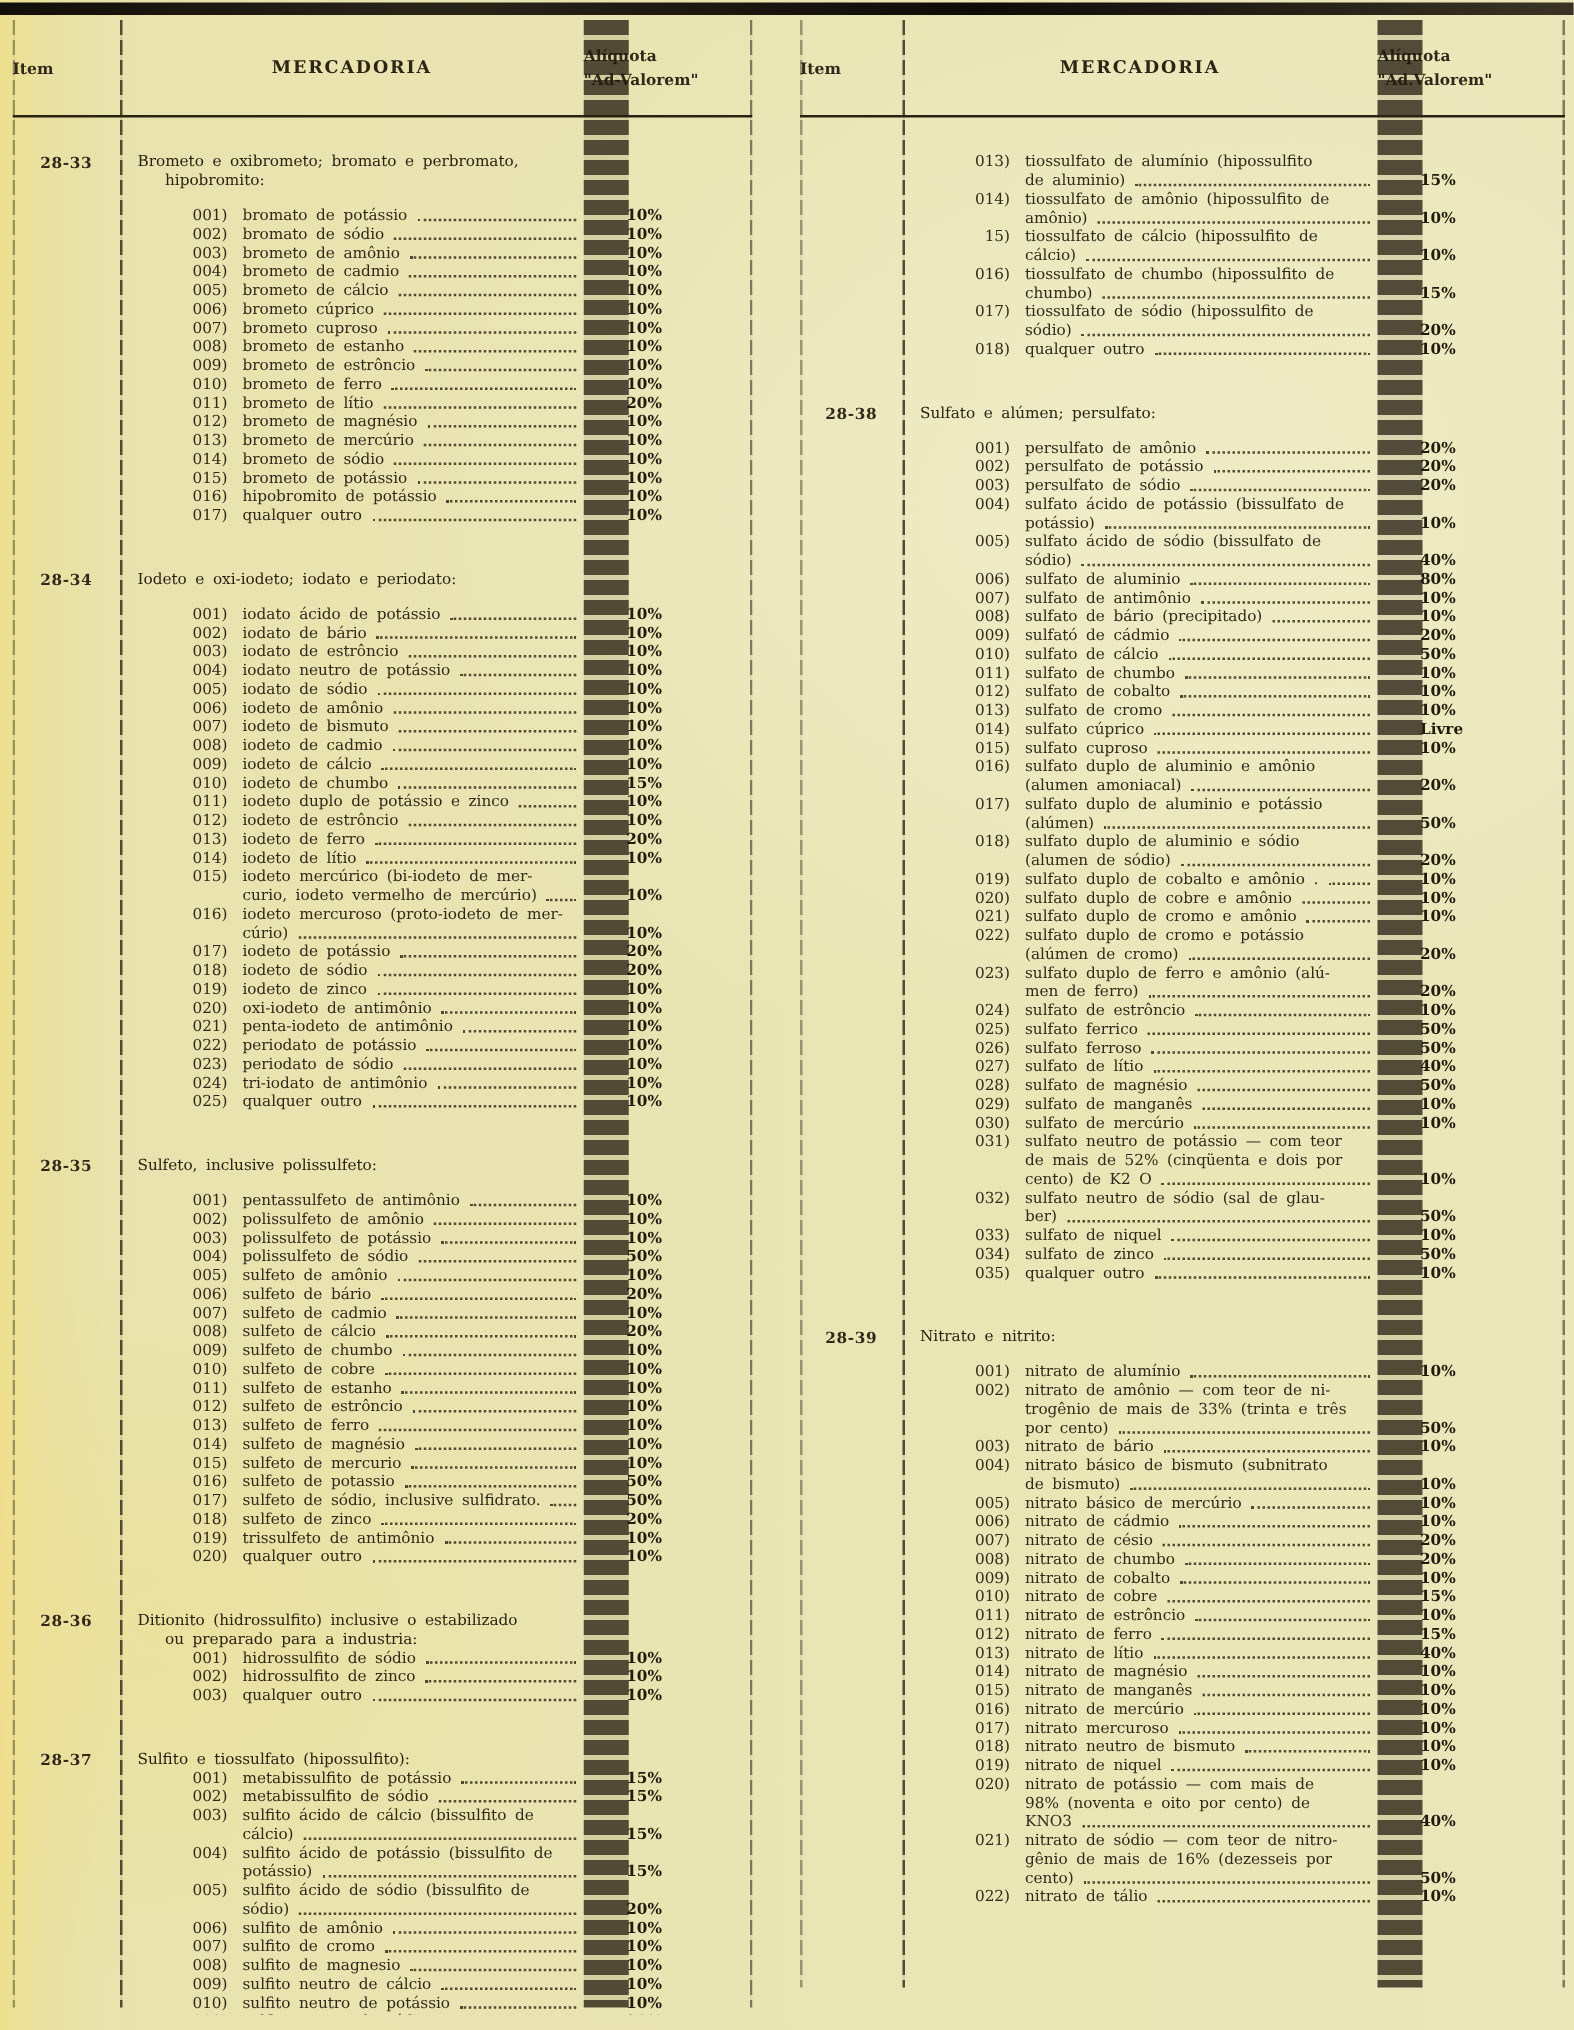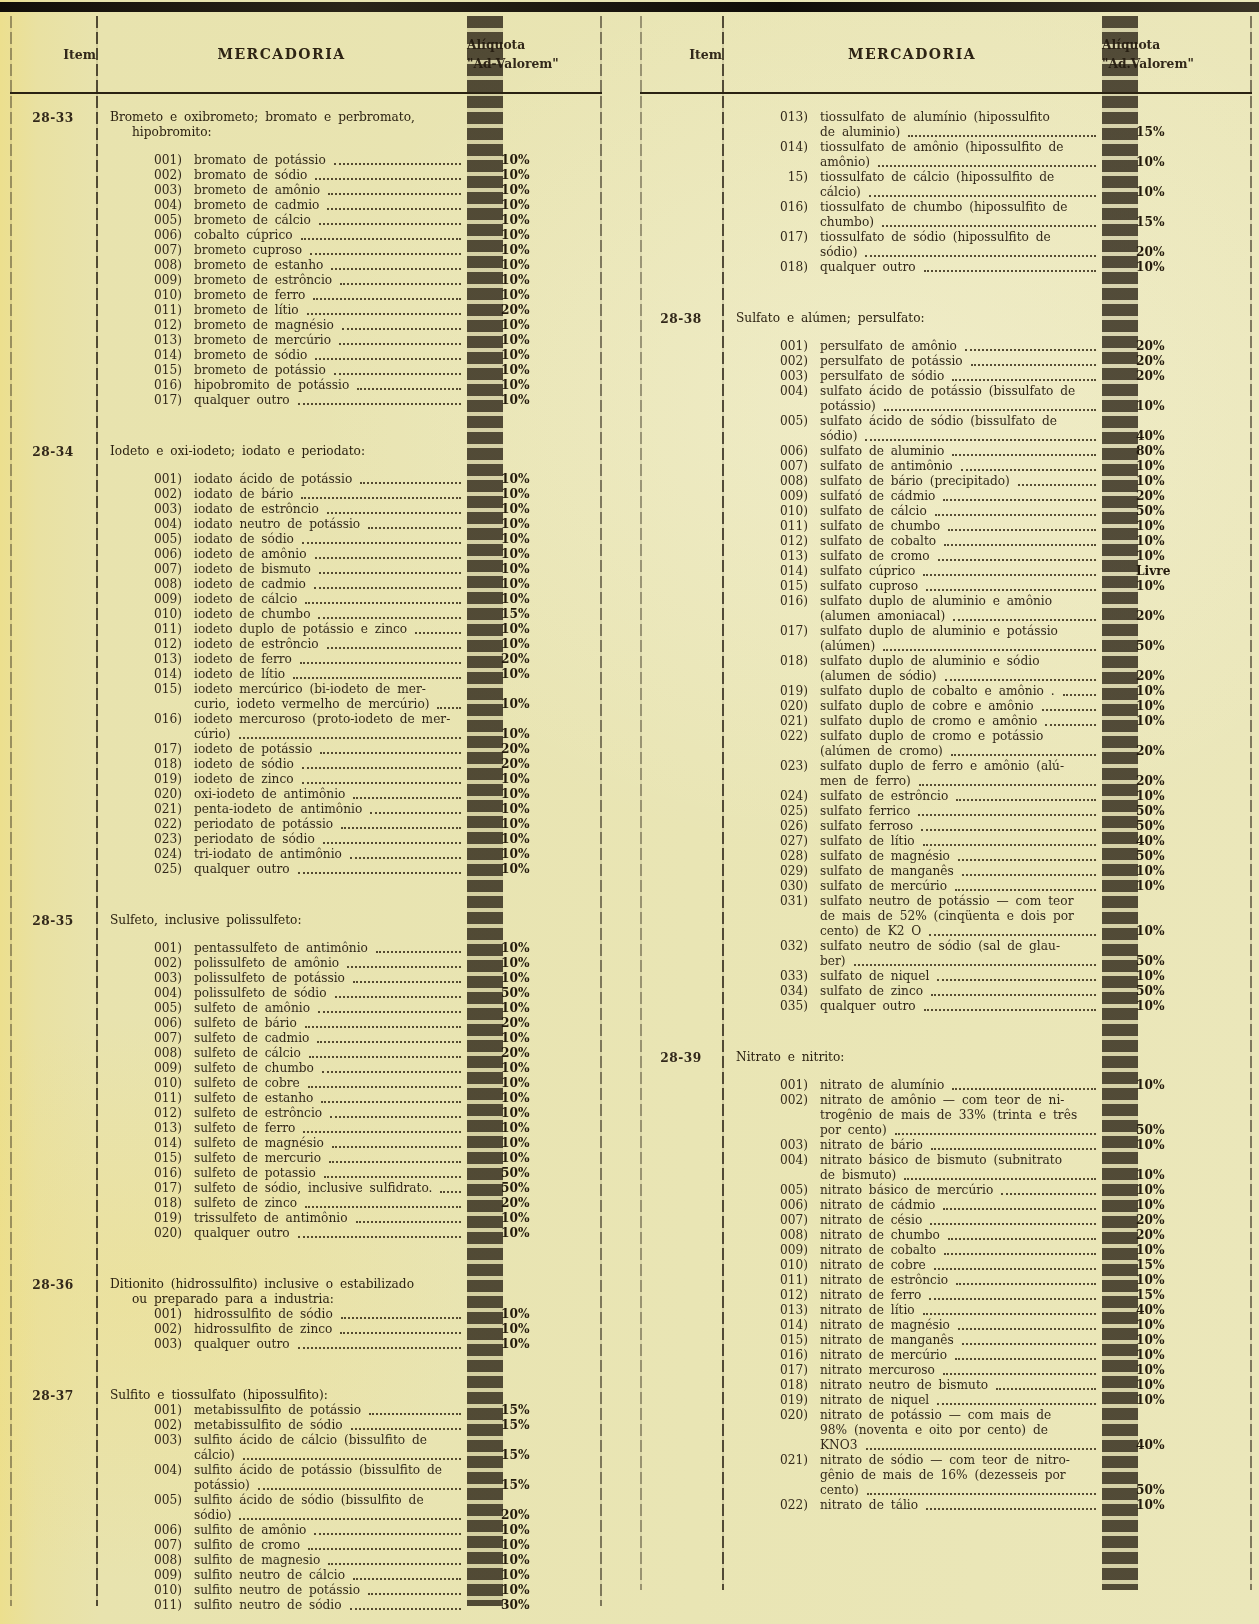--- a/index.html
+++ b/index.html
@@ -22,26 +22,26 @@
   .half.left{left:10px;width:592px;height:1596px;--itemw:86px;--ratew:135px;}
   .half.right{left:640px;width:612px;height:1580px;--itemw:82px;--ratew:150px;}
   .vl{position:absolute;top:0;bottom:6px;width:2px;opacity:.85;
     background:repeating-linear-gradient(180deg,rgba(35,27,15,.9) 0 12px,rgba(35,27,15,.12) 12px 16px);}
   .vl.item{left:var(--itemw);}
   .vl.rate{left:calc(100% - var(--ratew));}
   .vl.edge-l{left:0;opacity:.45;}
   .vl.edge-r{left:calc(100% - 2px);opacity:.6;}
   .thead{display:grid;grid-template-columns:var(--itemw) 1fr var(--ratew);
     height:76px;border-bottom:2px solid #2a2212;align-items:center;}
-  .th-item{text-align:right;font-weight:bold;font-size:12.5px;}
+  .th-item{text-align:left;font-weight:bold;font-size:12.5px;}
   .th-merc{text-align:center;font-weight:bold;font-size:14px;letter-spacing:1.5px;color:#2e2414;}
   .th-aliq{font-size:12.3px;line-height:1.55;font-weight:bold;}
   .tbody{padding-top:4px;}
   .section{display:grid;grid-template-columns:var(--itemw) 1fr;margin-top:36px;}
-  .tbody > .section:first-child{margin-top:12px;}
+  .tbody > .section:first-child{margin-top:24px;}
   .code{text-align:center;font-weight:bold;letter-spacing:.5px;padding-top:1px;}
   .tline{padding-left:14px;line-height:15px;word-spacing:3px;color:#2c2212;}
   .tline.cont{padding-left:36px;}
   .section.spaced .entries{margin-top:13px;}
   .erow{display:grid;grid-template-columns:86px minmax(0,1fr) var(--ratew);line-height:15px;}
   .num{text-align:right;white-space:nowrap;}
   .lblcell{display:flex;align-items:flex-end;min-width:0;padding-left:12px;}
   .lbl{white-space:nowrap;word-spacing:3px;}
   .leader{flex:1 1 auto;min-width:10px;border-bottom:2px dotted rgba(42,31,12,.78);margin:0 6px 3px 8px;}
   .rate{font-weight:bold;white-space:nowrap;padding-left:34px;color:#231a0c;}
@@ -115,21 +115,21 @@
     <span class="lblcell">
       <span class="lbl">brometo de cálcio</span>
       <span class="leader"></span>
     </span>
     <span class="rate">10%</span>
   </div>
 
   <div class="erow">
     <span class="num">006)</span>
     <span class="lblcell">
-      <span class="lbl">cobalto cúprico</span>
+      <span class="lbl">brometo cúprico</span>
       <span class="leader"></span>
     </span>
     <span class="rate">10%</span>
   </div>
 
   <div class="erow">
     <span class="num">007)</span>
     <span class="lblcell">
       <span class="lbl">brometo cuproso</span>
       <span class="leader"></span>

